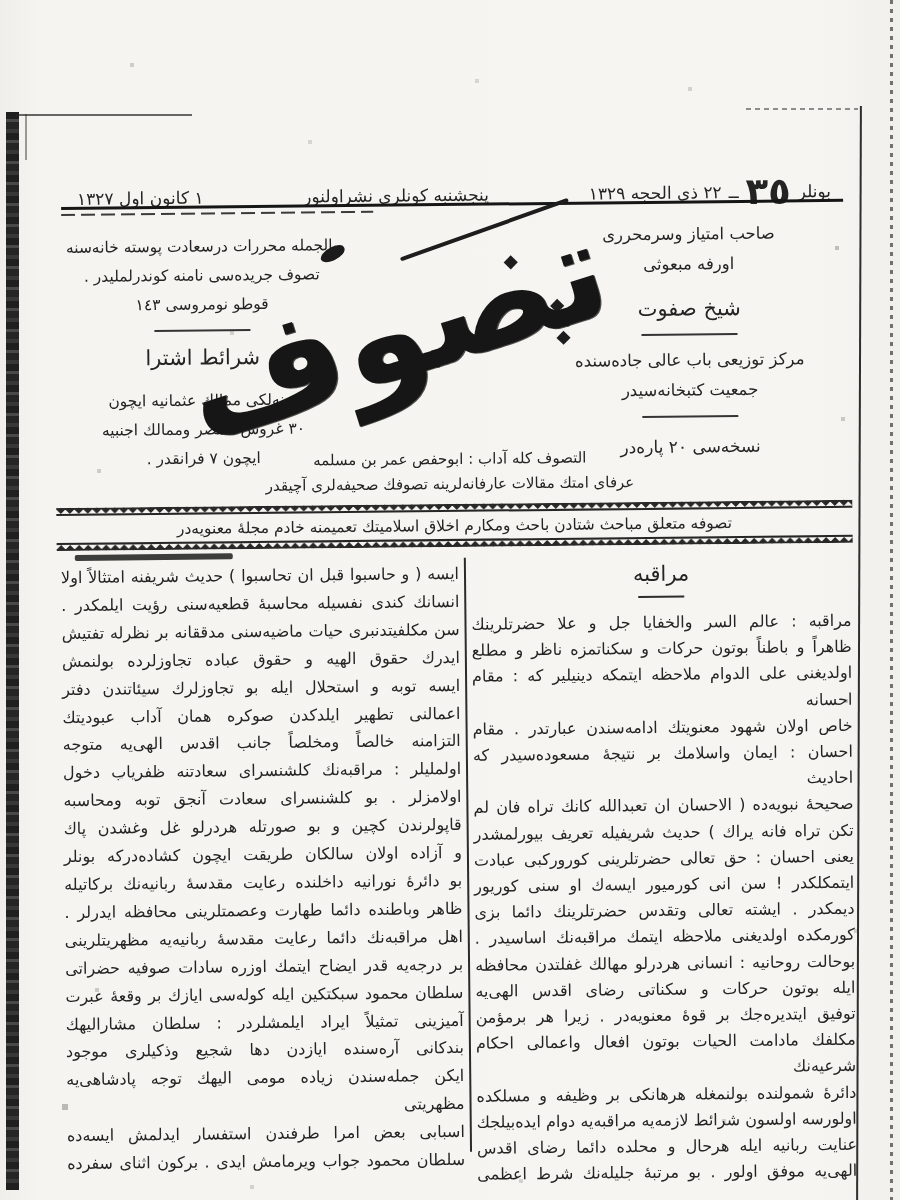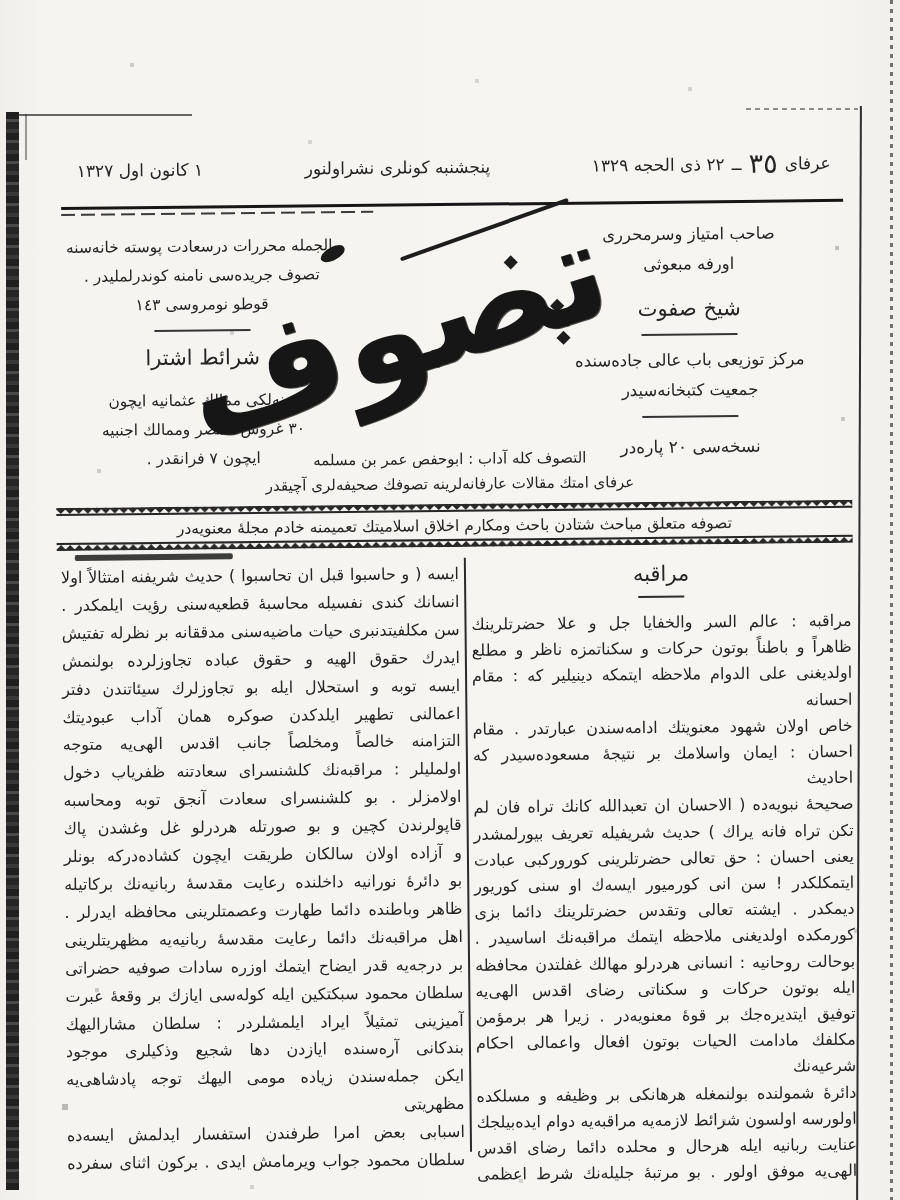--- a/index.html
+++ b/index.html
@@ -26,21 +26,21 @@
     120px 776px 0 1px rgba(70,70,70,.2),845px 700px 0 1px rgba(70,70,70,.25),
     855px 930px 0 1px rgba(70,70,70,.22),96px 989px 0 1px rgba(70,70,70,.25),
     64px 1106px 0 2px rgba(50,50,50,.3),520px 1180px 0 1px rgba(70,70,70,.2),
     251px 1186px 0 1px rgba(70,70,70,.2),723px 1120px 0 1px rgba(70,70,70,.22),
     476px 80px 0 1px rgba(70,70,70,.18),231px 332px 0 1px rgba(70,70,70,.2);}
 
   
   .header-row{position:absolute;left:80px;right:66px;top:157px;display:flex;direction:rtl;
     justify-content:space-between;align-items:flex-end;font-size:17px;}
   .issue-group{display:flex;align-items:flex-end;gap:7px;white-space:nowrap;}
-  .issue-number{font-size:27px;font-weight:normal;line-height:20px;}
+  .issue-number{font-size:37px;font-weight:bold;line-height:20px;margin-top:28px;}
   .header-rule{position:absolute;left:64px;right:54px;top:203px;height:3px;background:#161616;}
   .header-rule-echo{position:absolute;left:64px;width:312px;top:210px;height:2px;
     background:repeating-linear-gradient(90deg,#3a3a3a 0 14px,transparent 14px 20px);}
 
   
   .mast-right{position:absolute;right:58px;top:222px;width:302px;text-align:center;direction:rtl;font-size:16.5px;line-height:30px;}
   .mast-right .owner-name{font-size:21px;margin-top:14px;letter-spacing:1px;}
   .mast-left{position:absolute;left:60px;top:230px;width:288px;text-align:center;direction:rtl;font-size:15.5px;line-height:29px;}
   .mast-left .terms-heading{font-size:21px;margin:12px 0 14px;}
   .mini-rule{width:96px;height:2px;background:#343434;margin:10px auto;}
@@ -95,21 +95,21 @@
   <div class="edge-right-dots"></div>
   <div class="top-line-right"></div>
   <div class="top-line-left"></div>
   <div class="corner-tick"></div>
   <div class="speckles"></div>
 
   <div class="content">
 
     <div class="header-row">
       <div class="issue-group">
-        <span>عرفاى</span>
+        <span>بونلر</span>
         <span class="issue-number">٣٥</span>
         <span>ــ</span>
         <span>٢٢ ذى الحجه ١٣٢٩</span>
       </div>
       <div>پنجشنبه كونلرى نشراولنور</div>
       <div>١ كانون اول ١٣٢٧</div>
     </div>
     <div class="header-rule"></div>
     <div class="header-rule-echo"></div>
 

